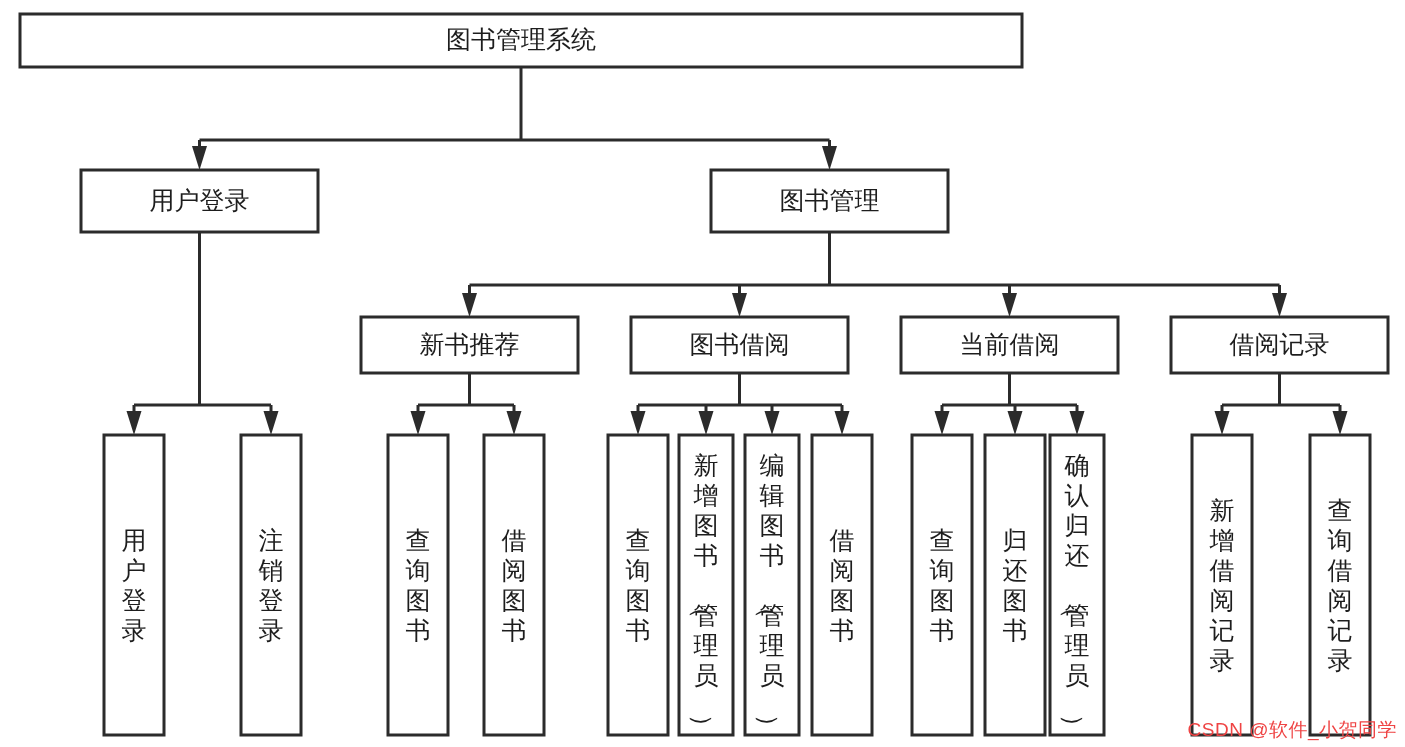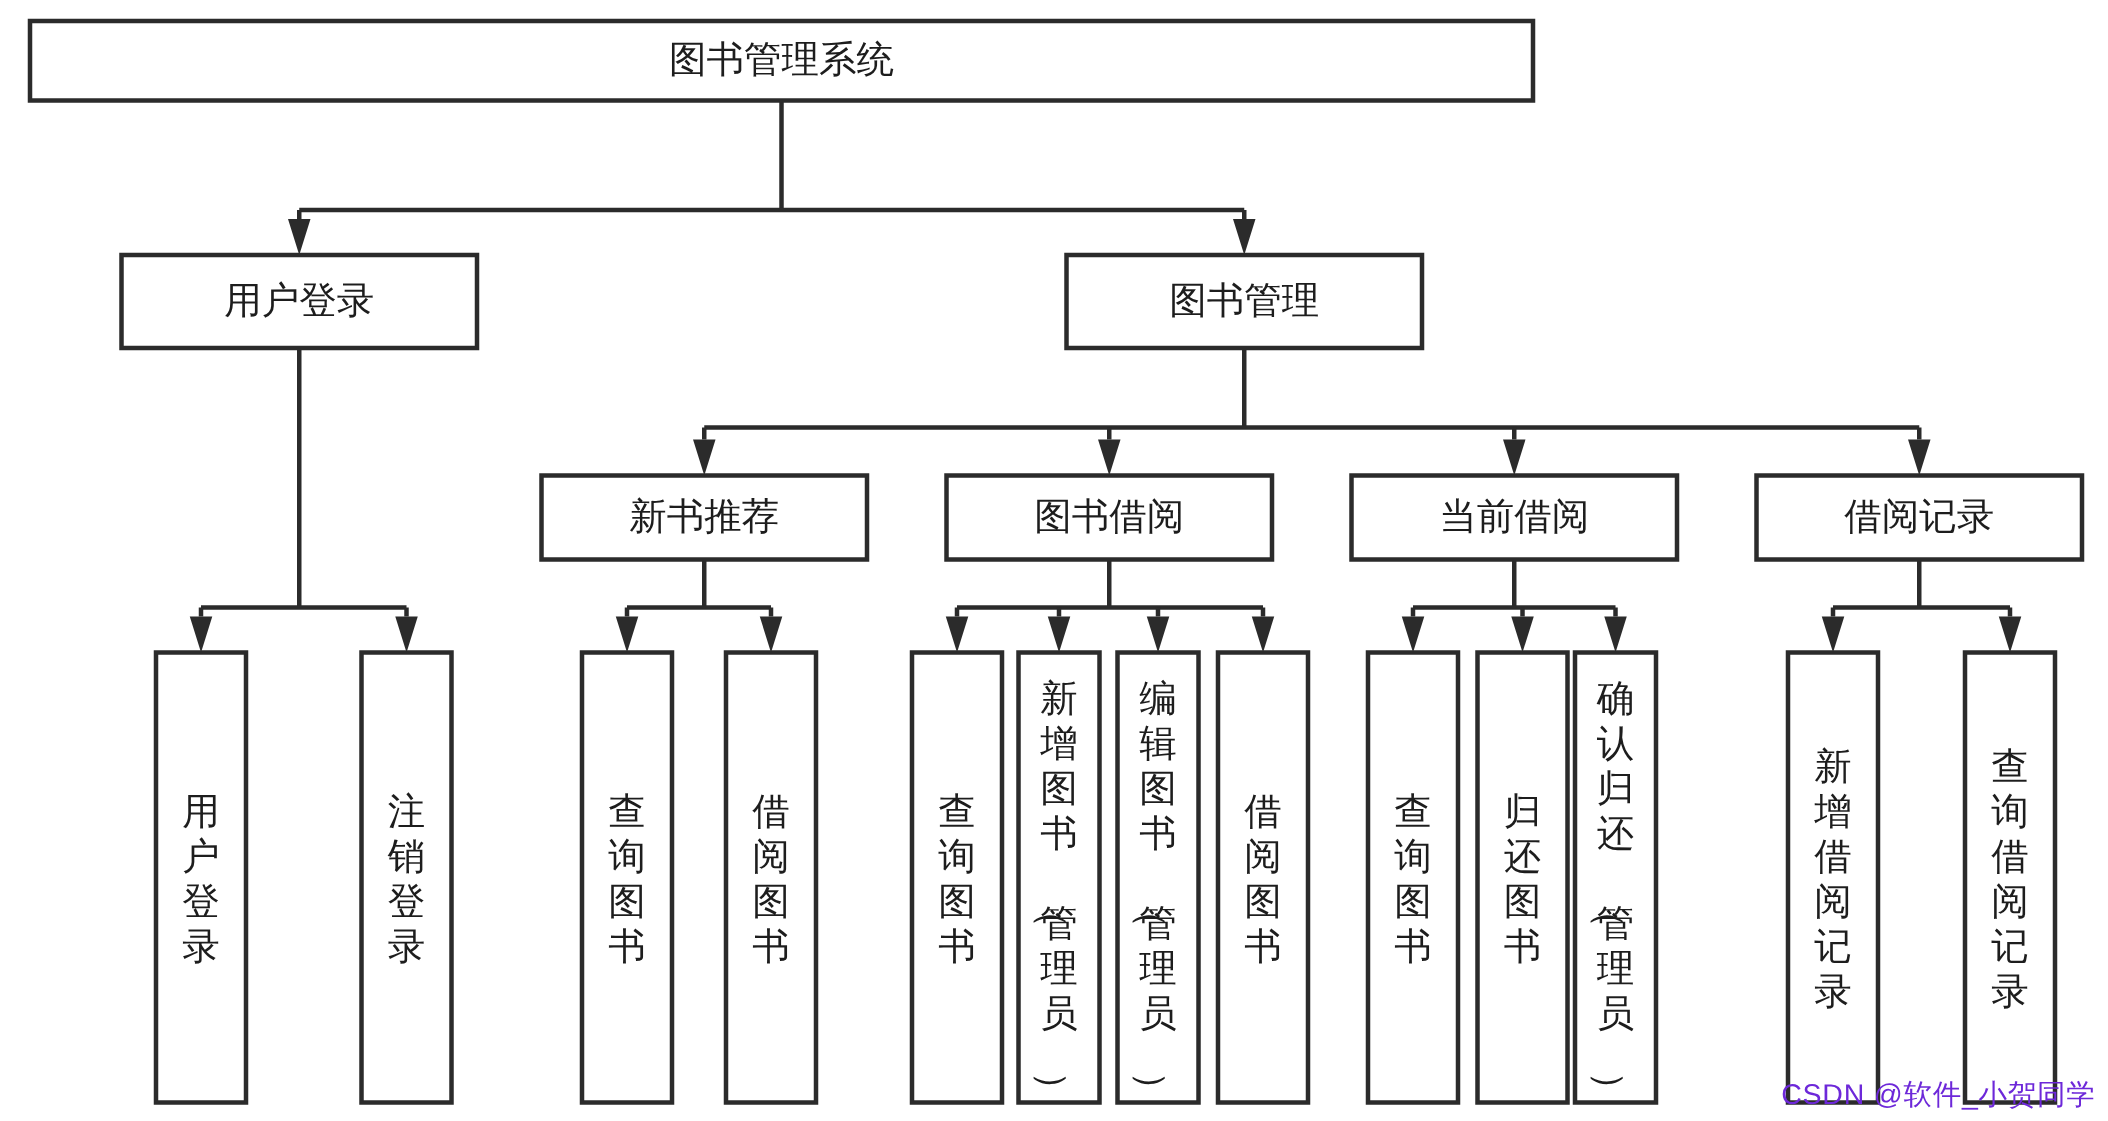--- a/index.html
+++ b/index.html
@@ -53,21 +53,21 @@
     font-size: 25px;
     fill: #1d1d1d;
     text-anchor: middle;
   }
   .watermark {
     position: absolute;
     right: 8px;
     bottom: 4px;
     font-family: "Liberation Sans", "DejaVu Sans", sans-serif;
     font-size: 19px;
-    color: #6d28d9;
+    color: #ef4444;
     letter-spacing: 0.5px;
     white-space: nowrap;
     user-select: none;
   }
 </style>
 </head>
 <body>
 
 <div id="diagram-root">
 

